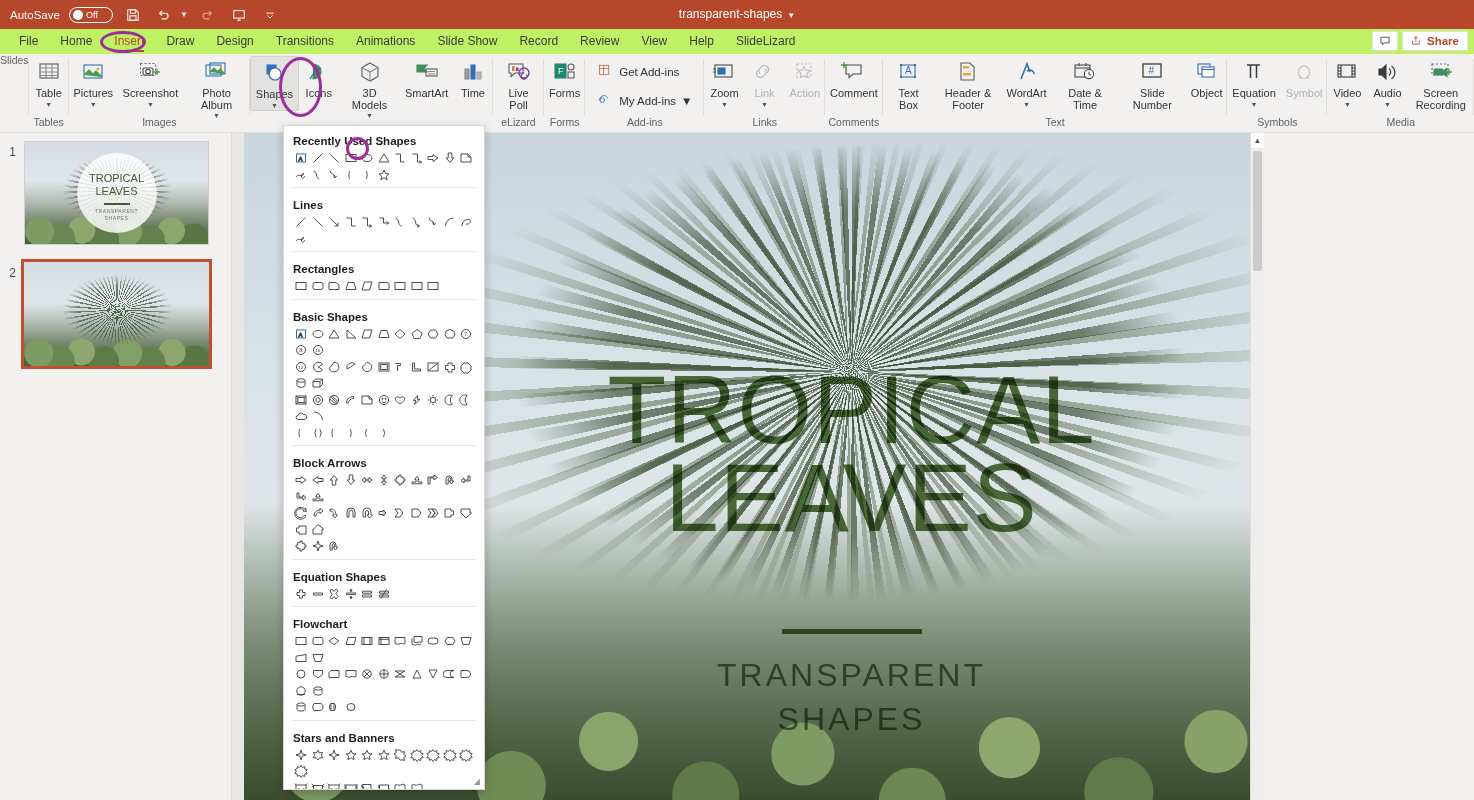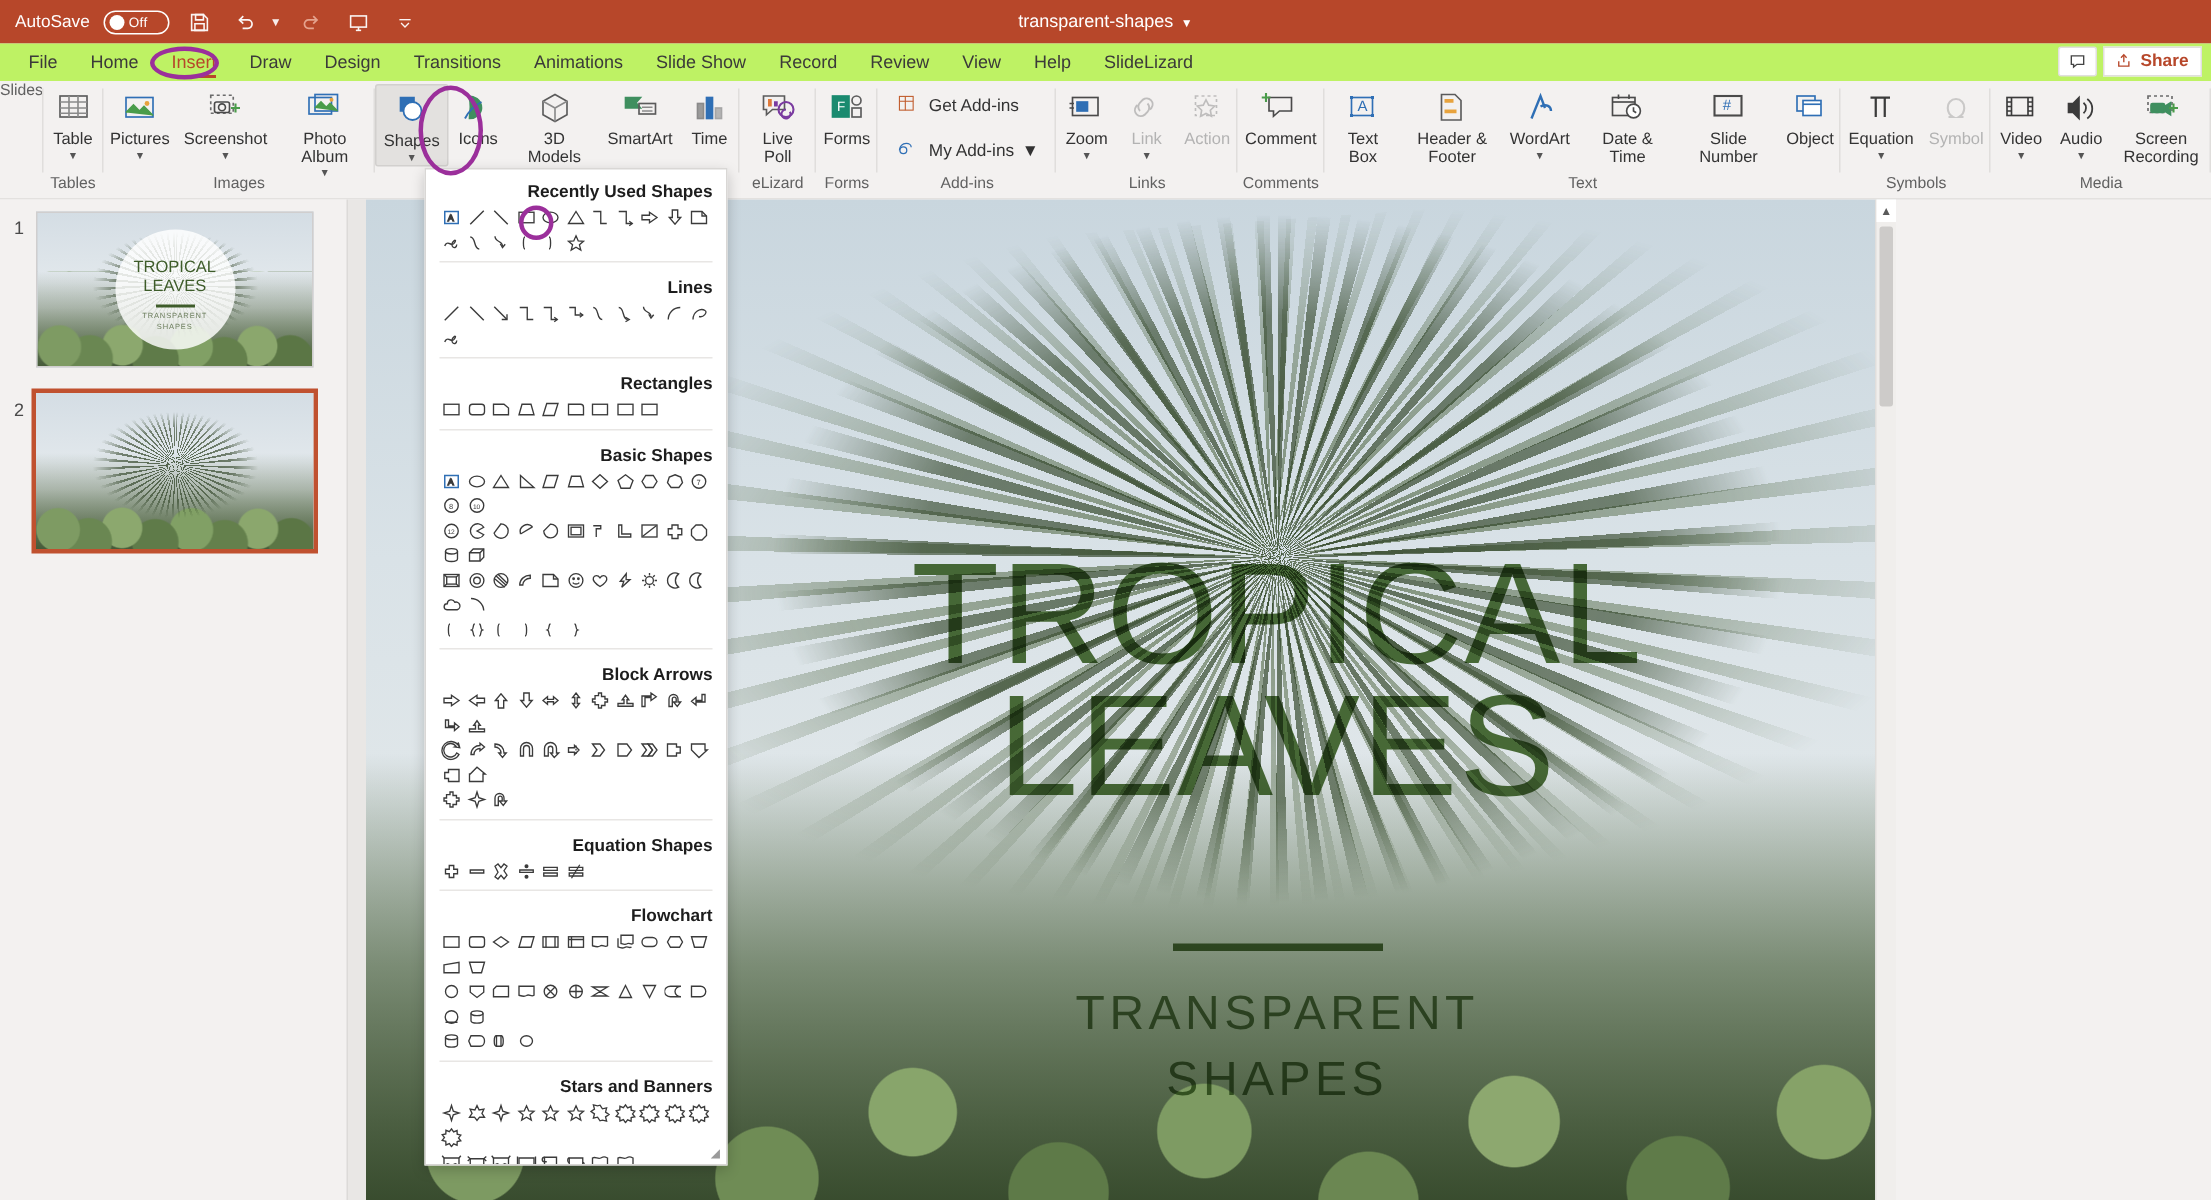--- a/index.html
+++ b/index.html
@@ -192,23 +192,23 @@
     width:140px; height:5px; background:#44692c; opacity:.9; mix-blend-mode:multiply;
   }
   .slide-sub {
     position:absolute; left:0; right:0; top:76%;
     text-align:center; color:#44692c; font-size:32px; line-height:44px;
     letter-spacing:3px; opacity:.82; mix-blend-mode:multiply;
   }
 
   
   .shapespanel {
-    position:absolute; left:283px; top:112px; width:202px; height:665px;
+    position:absolute; left:283px; top:125px; width:202px; height:665px;
     background:#fff; border:1px solid #d9d7d5; box-shadow:0 3px 9px rgba(0,0,0,.22);
-    z-index:40; font-size:11px; overflow:hidden;text-align:right;
+    z-index:40; font-size:11px; overflow:hidden;
   }
   .sp-section { padding:4px 9px 2px; }
   .sp-head { font-weight:bold; font-size:11.5px; color:#1d1d1d; margin:5px 0 3px; }
   .sp-grid { display:flex; flex-wrap:wrap; }
   .sp-cell {
     width:16.5px; height:16.5px; display:flex; align-items:center; justify-content:center;
     color:#3b3b3b;
   }
   .sp-cell svg { display:block; }
   .sp-div { height:1px; background:#e8e6e4; margin:4px 0 0; }

